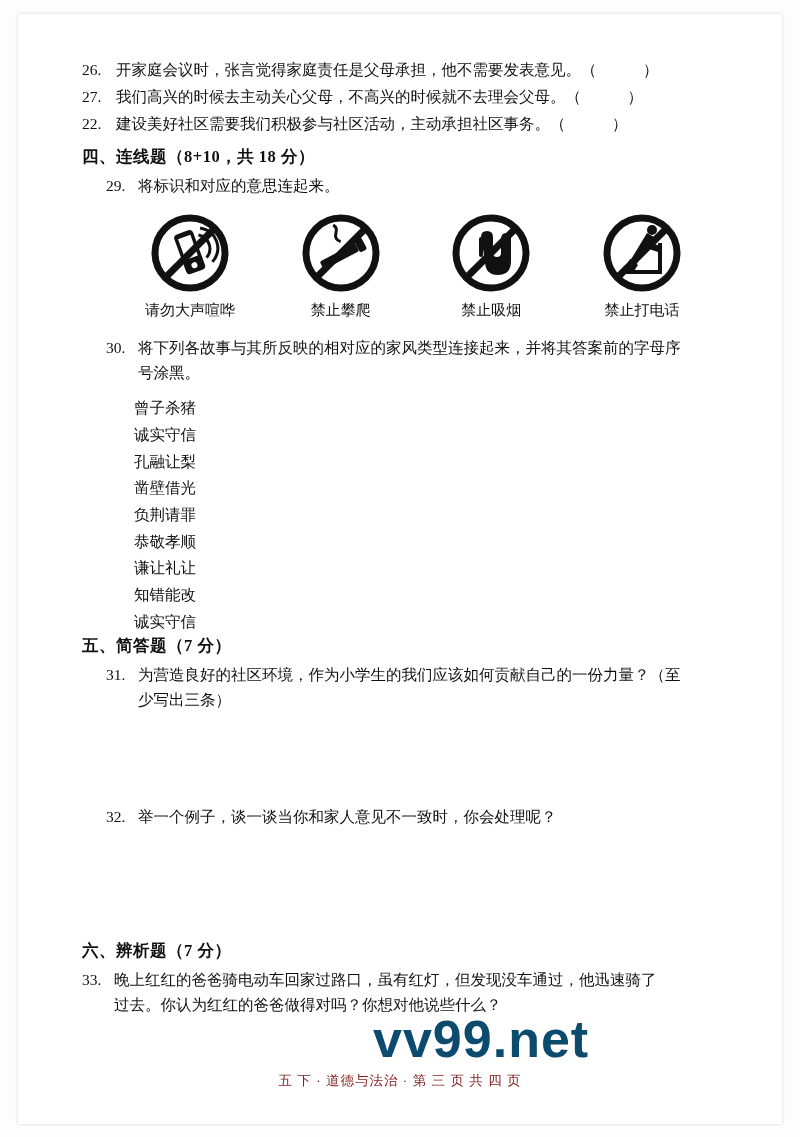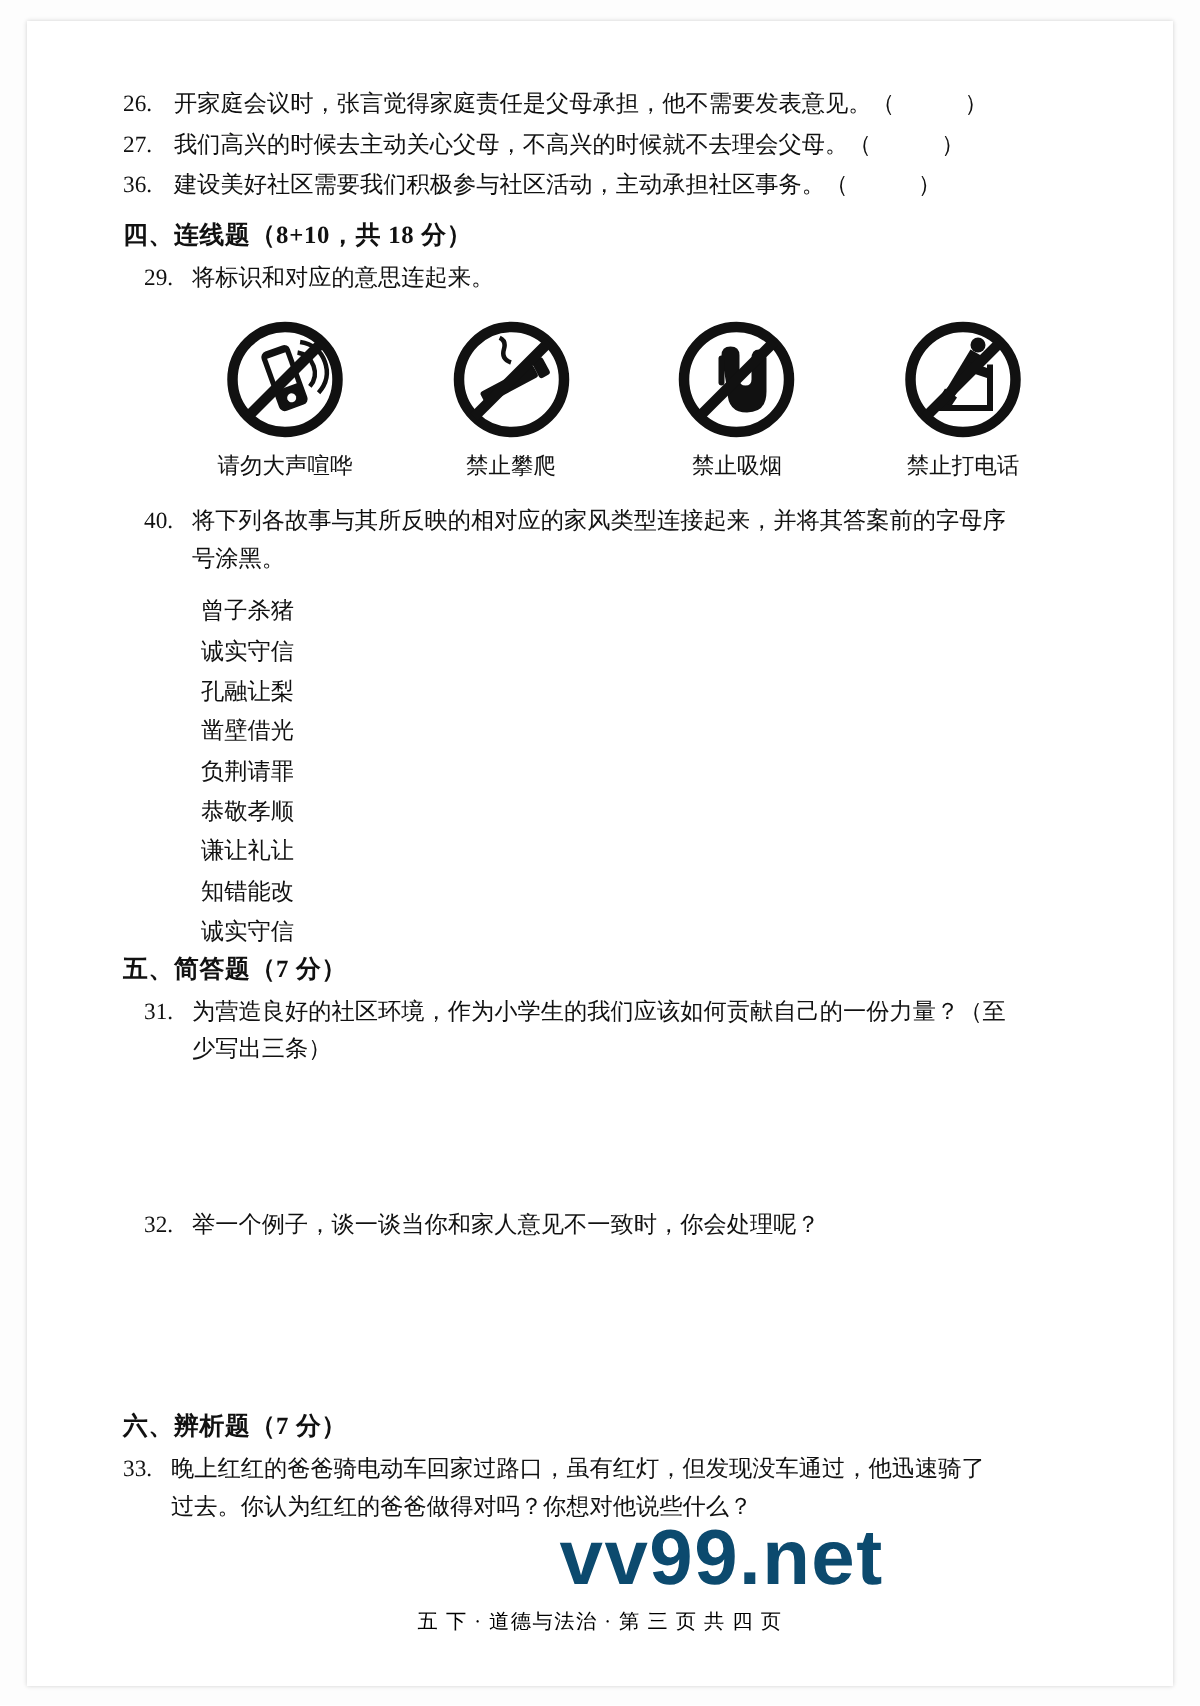--- a/index.html
+++ b/index.html
@@ -60,21 +60,21 @@
     font-size: 16.5px;
     margin: 10px 0 6px 0;
     letter-spacing: 0.5px;
   }
 
   .sub-q {
     display: flex;
     align-items: flex-start;
     font-size: 15.5px;
     line-height: 1.6;
-    margin-left: 14px;
+    margin-left: 24px;
     margin-bottom: 4px;
   }
   .sub-q .q-num { width: 32px; flex: 0 0 32px; }
 
   
   .signs {
     display: flex;
     justify-content: space-between;
     align-items: flex-start;
     margin: 14px 40px 0 48px;
@@ -125,21 +125,21 @@
   }
 
   .footer {
     position: absolute;
     left: 0;
     right: 0;
     top: 1058px;
     text-align: center;
     font-size: 13.5px;
     letter-spacing: 1px;
-    color: #000000;
+    color: #7f1d1d;
   }
 </style>
 </head>
 <body>
 
 <div class="page">
   <div class="sheet">
     <div class="content">
 
       <div class="q-line">
@@ -148,21 +148,21 @@
           <span>开家庭会议时，张言觉得家庭责任是父母承担，他不需要发表意见。（</span><span class="paren">&nbsp;&nbsp;&nbsp;&nbsp;</span><span>）</span>
         </span>
       </div>
       <div class="q-line">
         <span class="q-num">27.</span>
         <span class="q-text">
           <span>我们高兴的时候去主动关心父母，不高兴的时候就不去理会父母。（</span><span class="paren">&nbsp;&nbsp;&nbsp;&nbsp;</span><span>）</span>
         </span>
       </div>
       <div class="q-line">
-        <span class="q-num">36.</span>
+        <span class="q-num">22.</span>
         <span class="q-text">
           <span>建设美好社区需要我们积极参与社区活动，主动承担社区事务。（</span><span class="paren">&nbsp;&nbsp;&nbsp;&nbsp;</span><span>）</span>
         </span>
       </div>
 
       <div class="section-head">四、连线题（8+10，共 18 分）</div>
 
       <div class="sub-q">
         <span class="q-num">29.</span>
         <span class="q-text">将标识和对应的意思连起来。</span>
@@ -230,21 +230,21 @@
               </g>
               <line x1="15" y1="65" x2="65" y2="15" stroke="#111" stroke-width="7"></line>
             </svg>
           </div>
           <div class="caption">禁止打电话</div>
         </div>
 
       </div>
 
       <div class="sub-q" style="margin-top:16px;">
-        <span class="q-num">40.</span>
+        <span class="q-num">30.</span>
         <span class="q-text">
           <span>将下列各故事与其所反映的相对应的家风类型连接起来，并将其答案前的字母序</span><br>
           <span>号涂黑。</span>
         </span>
       </div>
 
       <div class="match">
         <div class="col-left">
           <div class="item">曾子杀猪</div>
           <div class="item">诚实守信</div>

